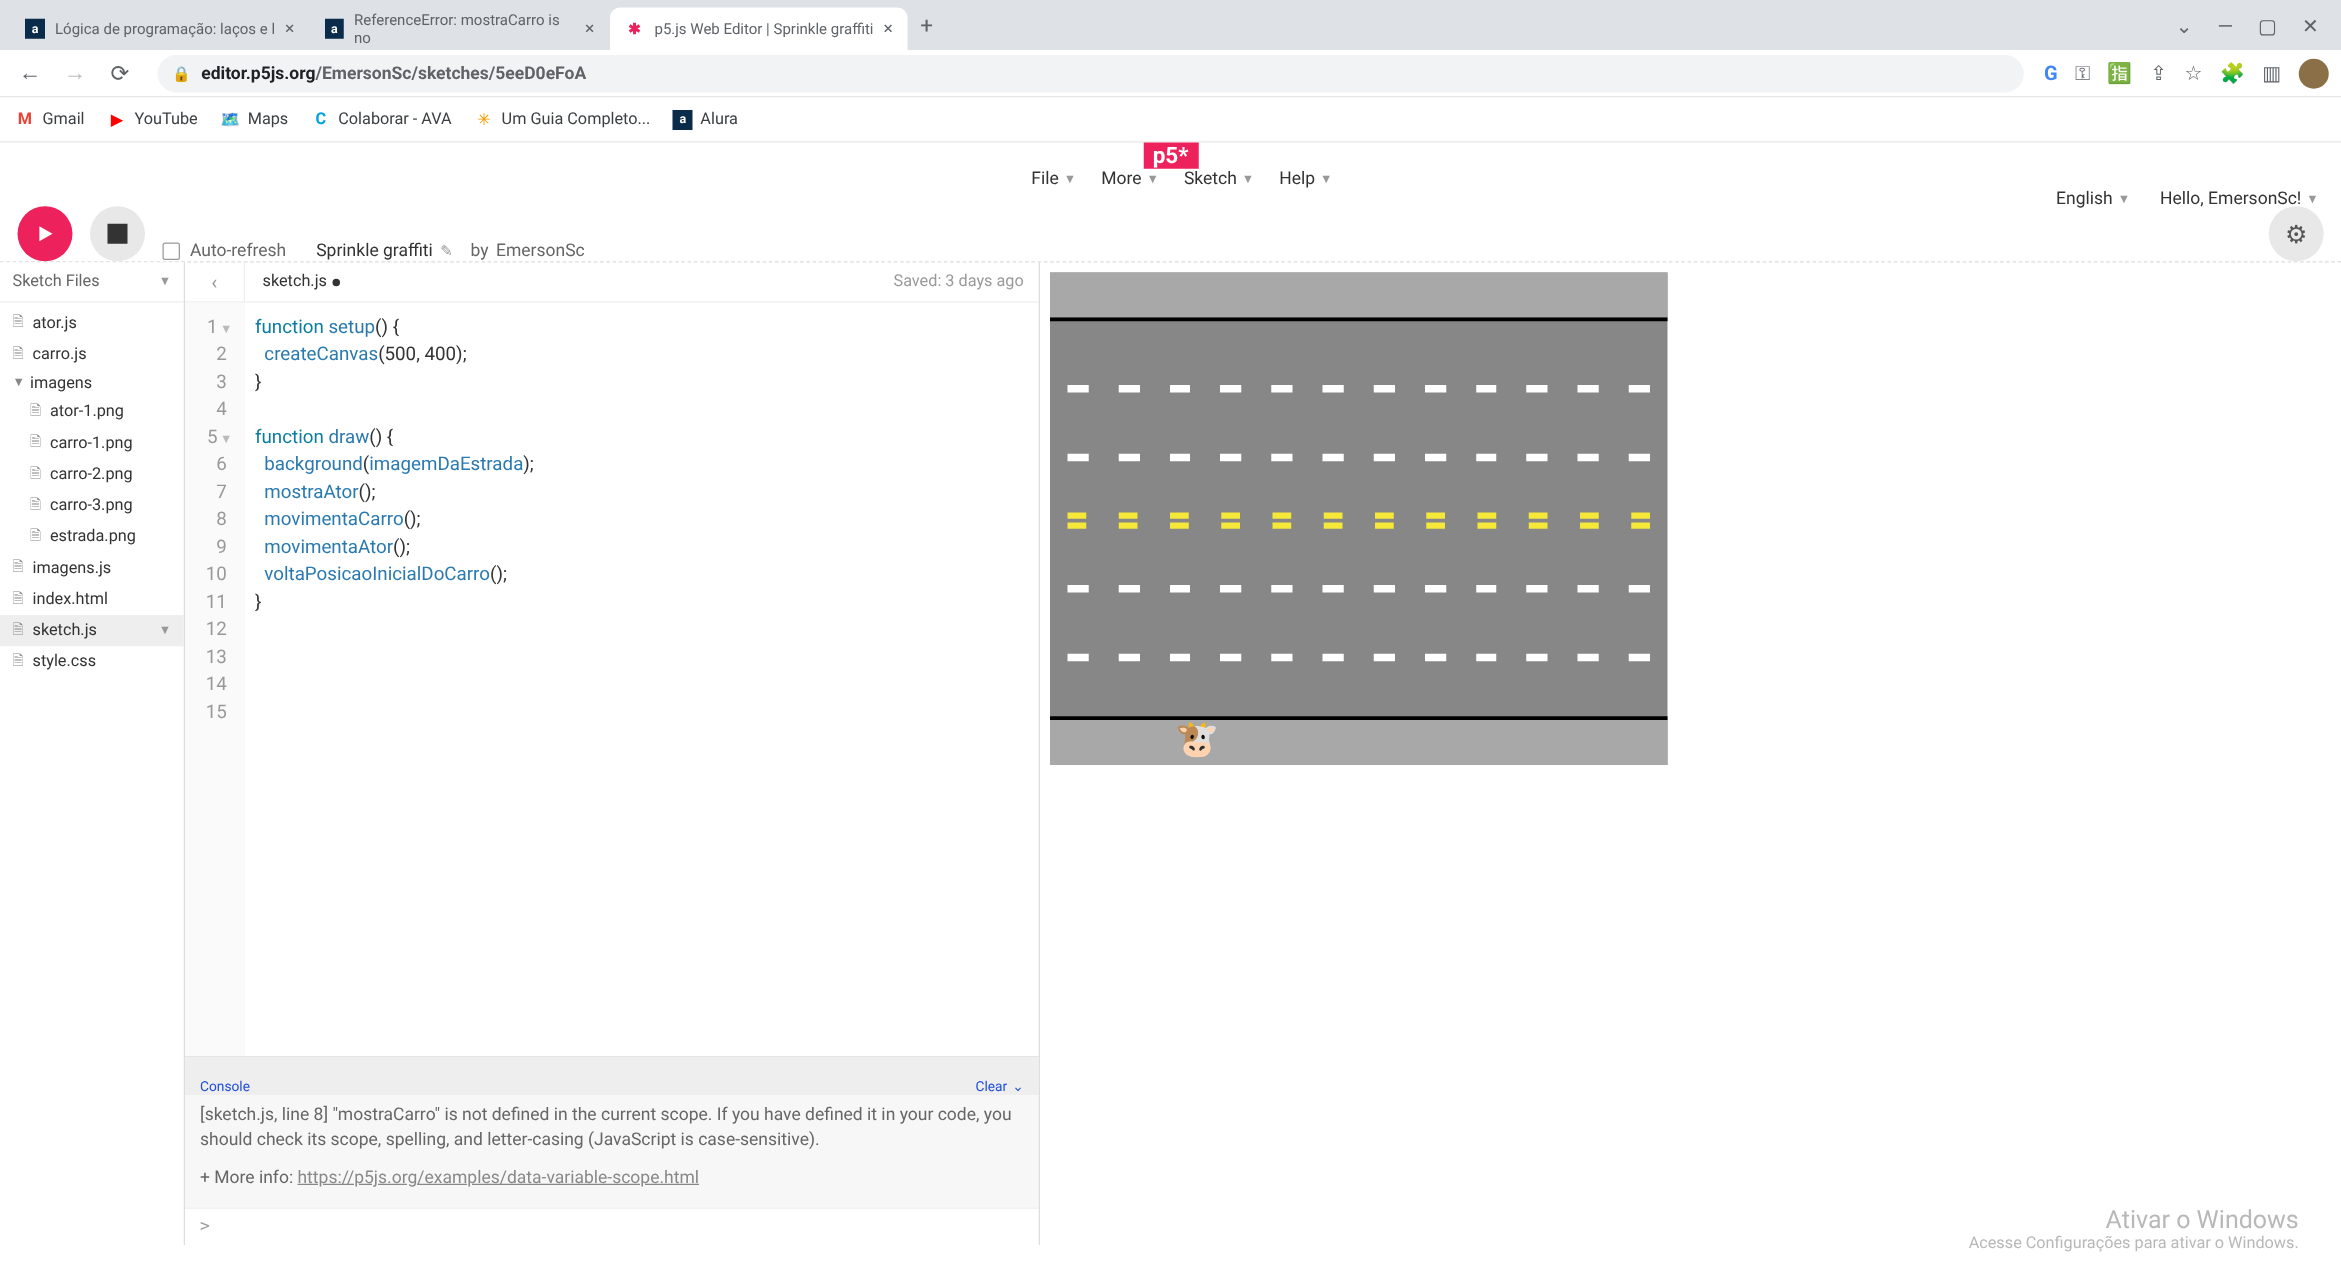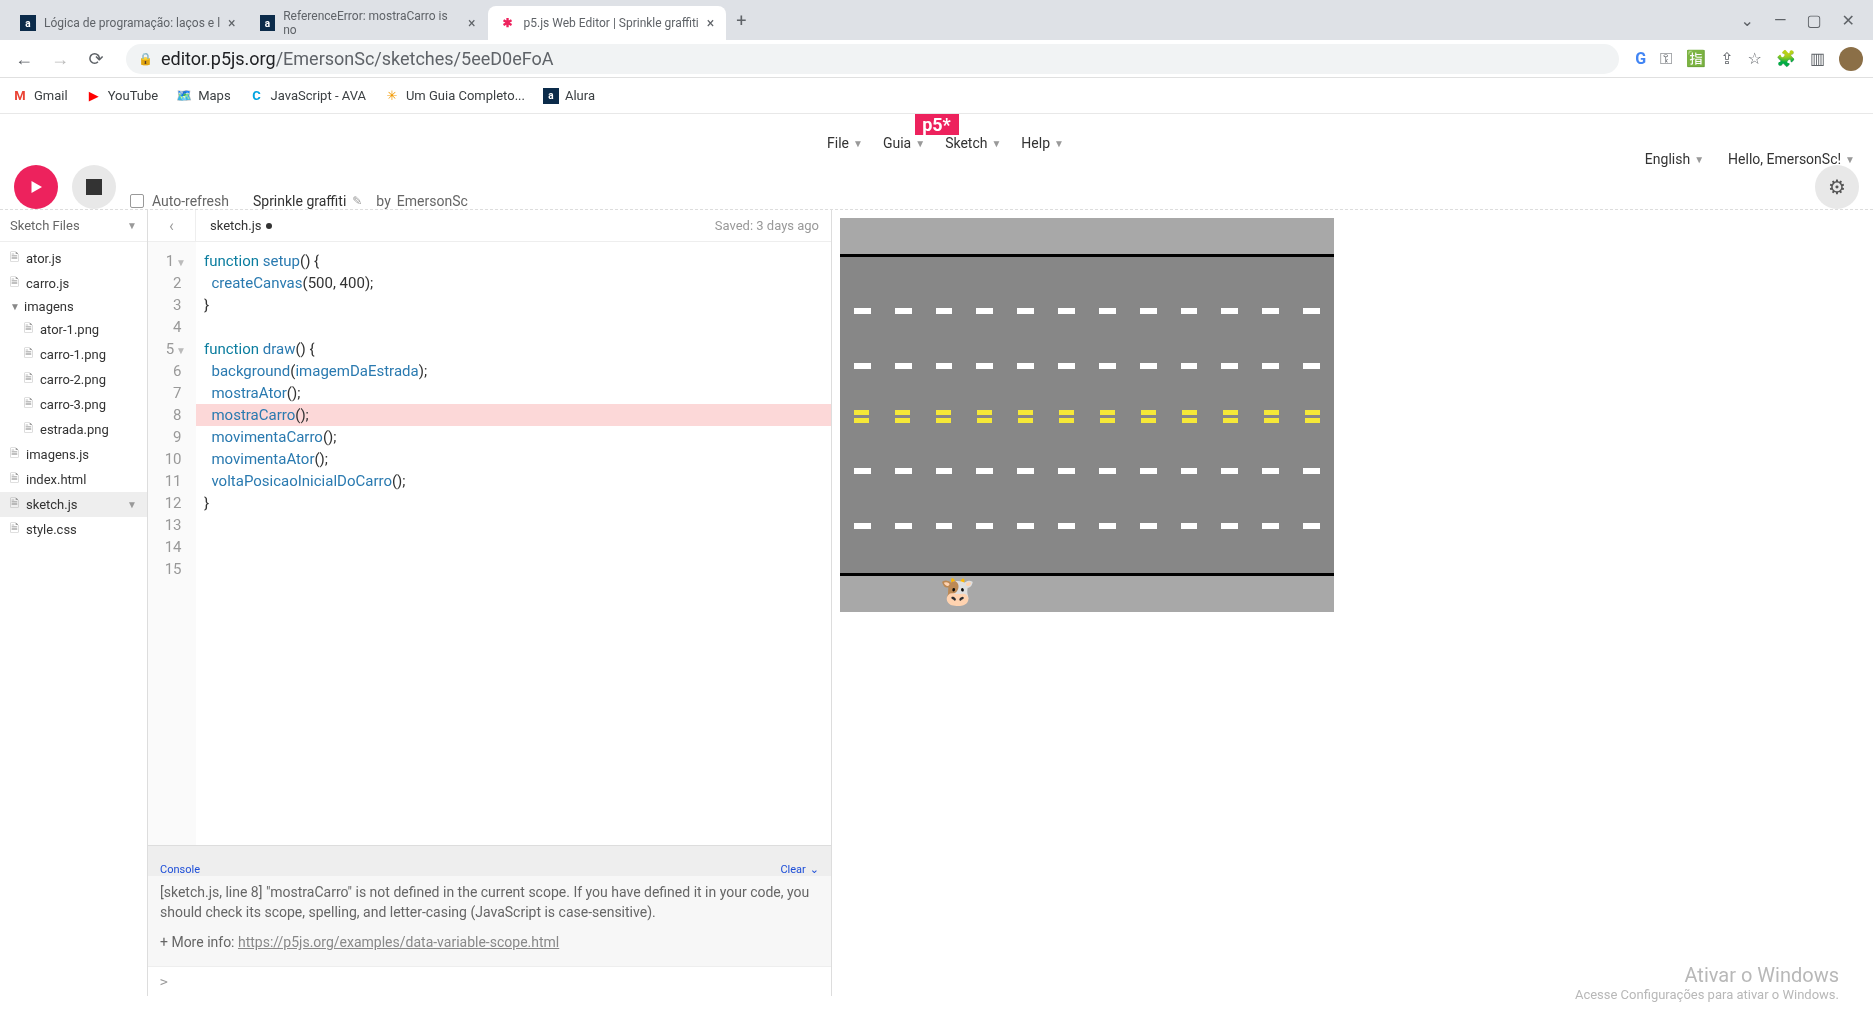--- a/index.html
+++ b/index.html
@@ -12,21 +12,21 @@
 .tab-favicon { width: 16px; height: 16px; display: flex; align-items: center; justify-content: center; font-size: 12px; }
 .tab-close { font-size: 14px; color: #5f6368; cursor: pointer; }
 .new-tab { padding: 0 10px; font-size: 18px; color: #5f6368; cursor: pointer; }
 .browser-controls-right { margin-left: auto; display: flex; gap: 20px; padding-right: 10px; color: #5f6368; }
 
 .addr-bar { height: 38px; background: #fff; display: flex; align-items: center; padding: 0 10px; border-bottom: 1px solid #e0e0e0; gap: 8px; }
 .nav-btn { width: 28px; height: 28px; display: flex; align-items: center; justify-content: center; color: #5f6368; font-size: 18px; cursor: pointer; }
 .nav-btn.disabled { color: #bbb; }
 .url-container { flex: 1; display: flex; align-items: center; height: 30px; background: #f1f3f4; border-radius: 15px; padding: 0 12px; gap: 8px; margin: 0 8px; }
 .lock-icon { color: #5f6368; font-size: 12px; }
-.url-text { color: #202124; font-size: 18px; }
+.url-text { color: #202124; font-size: 14px; font-weight: bold; }
 .url-text .domain { color: #202124; }
 .url-text .path { color: #5f6368; }
 .addr-right { display: flex; gap: 14px; align-items: center; color: #5f6368; font-size: 16px; }
 
 .bookmarks { height: 36px; background: #fff; display: flex; align-items: center; padding: 0 12px; gap: 18px; border-bottom: 1px solid #e8e8e8; }
 .bookmark { display: flex; align-items: center; gap: 6px; font-size: 13px; color: #3c4043; cursor: pointer; }
 .bookmark-icon { width: 16px; height: 16px; display: flex; align-items: center; justify-content: center; }
 
 
 .p5-header { height: 38px; display: flex; align-items: center; padding: 0 0 0 0; font-size: 14px; color: #333; flex-direction: column; }
@@ -163,41 +163,41 @@
   <div class="bookmark">
       <span class="bookmark-icon" style="color:#ff0000;">▶</span>
       <span>YouTube</span>
     </div>
   <div class="bookmark">
       <span class="bookmark-icon">🗺️</span>
       <span>Maps</span>
     </div>
   <div class="bookmark">
       <span class="bookmark-icon" style="color:#00a3e0;font-weight:bold;">C</span>
-      <span>JavaScript - AVA</span>
+      <span>Colaborar - AVA</span>
     </div>
   <div class="bookmark">
       <span class="bookmark-icon" style="color:#f29900;">✳</span>
       <span>Um Guia Completo...</span>
     </div>
   <div class="bookmark">
       <span class="bookmark-icon" style="background:#0b2b4a;color:#fff;font-size:10px;font-weight:bold;width:16px;height:16px;">a</span>
       <span>Alura</span>
     </div>
 </div>
 
 <div class="p5-header">
   <div class="p5-logo">p5*</div>
   <div class="p5-menus">
     <div class="p5-menu">
         <span>File</span>
         <span class="arrow">▼</span>
       </div>
     <div class="p5-menu">
-        <span>Guia</span>
+        <span>More</span>
         <span class="arrow">▼</span>
       </div>
     <div class="p5-menu">
         <span>Sketch</span>
         <span class="arrow">▼</span>
       </div>
     <div class="p5-menu">
         <span>Help</span>
         <span class="arrow">▼</span>
       </div>
@@ -328,21 +328,20 @@
           <div class="gutter-line">15<span class="gut-arrow">&nbsp;</span></div>
         </div>
       <div class="code">
         <div class="code-line"><span class="kw">function </span><span class="fn">setup</span><span class="paren">() {</span></div>
         <div class="code-line"><span>  </span><span class="fn">createCanvas</span><span class="paren">(500, 400);</span></div>
         <div class="code-line"><span class="paren">}</span></div>
         <div class="code-line"><span></span></div>
         <div class="code-line"><span class="kw">function </span><span class="fn">draw</span><span class="paren">() {</span></div>
         <div class="code-line"><span>  </span><span class="fn">background</span><span class="paren">(</span><span class="fn">imagemDaEstrada</span><span class="paren">);</span></div>
         <div class="code-line"><span>  </span><span class="fn">mostraAtor</span><span class="paren">();</span></div>
-        <div class="code-line err"><span>  </span><span class="fn">mostraCarro</span><span class="paren">();</span></div>
         <div class="code-line"><span>  </span><span class="fn">movimentaCarro</span><span class="paren">();</span></div>
         <div class="code-line"><span>  </span><span class="fn">movimentaAtor</span><span class="paren">();</span></div>
         <div class="code-line"><span>  </span><span class="fn">voltaPosicaoInicialDoCarro</span><span class="paren">();</span></div>
         <div class="code-line"><span class="paren">}</span></div>
         <div class="code-line"></div>
         <div class="code-line"></div>
         <div class="code-line"></div>
       </div>
     </div>
     <div class="console">

